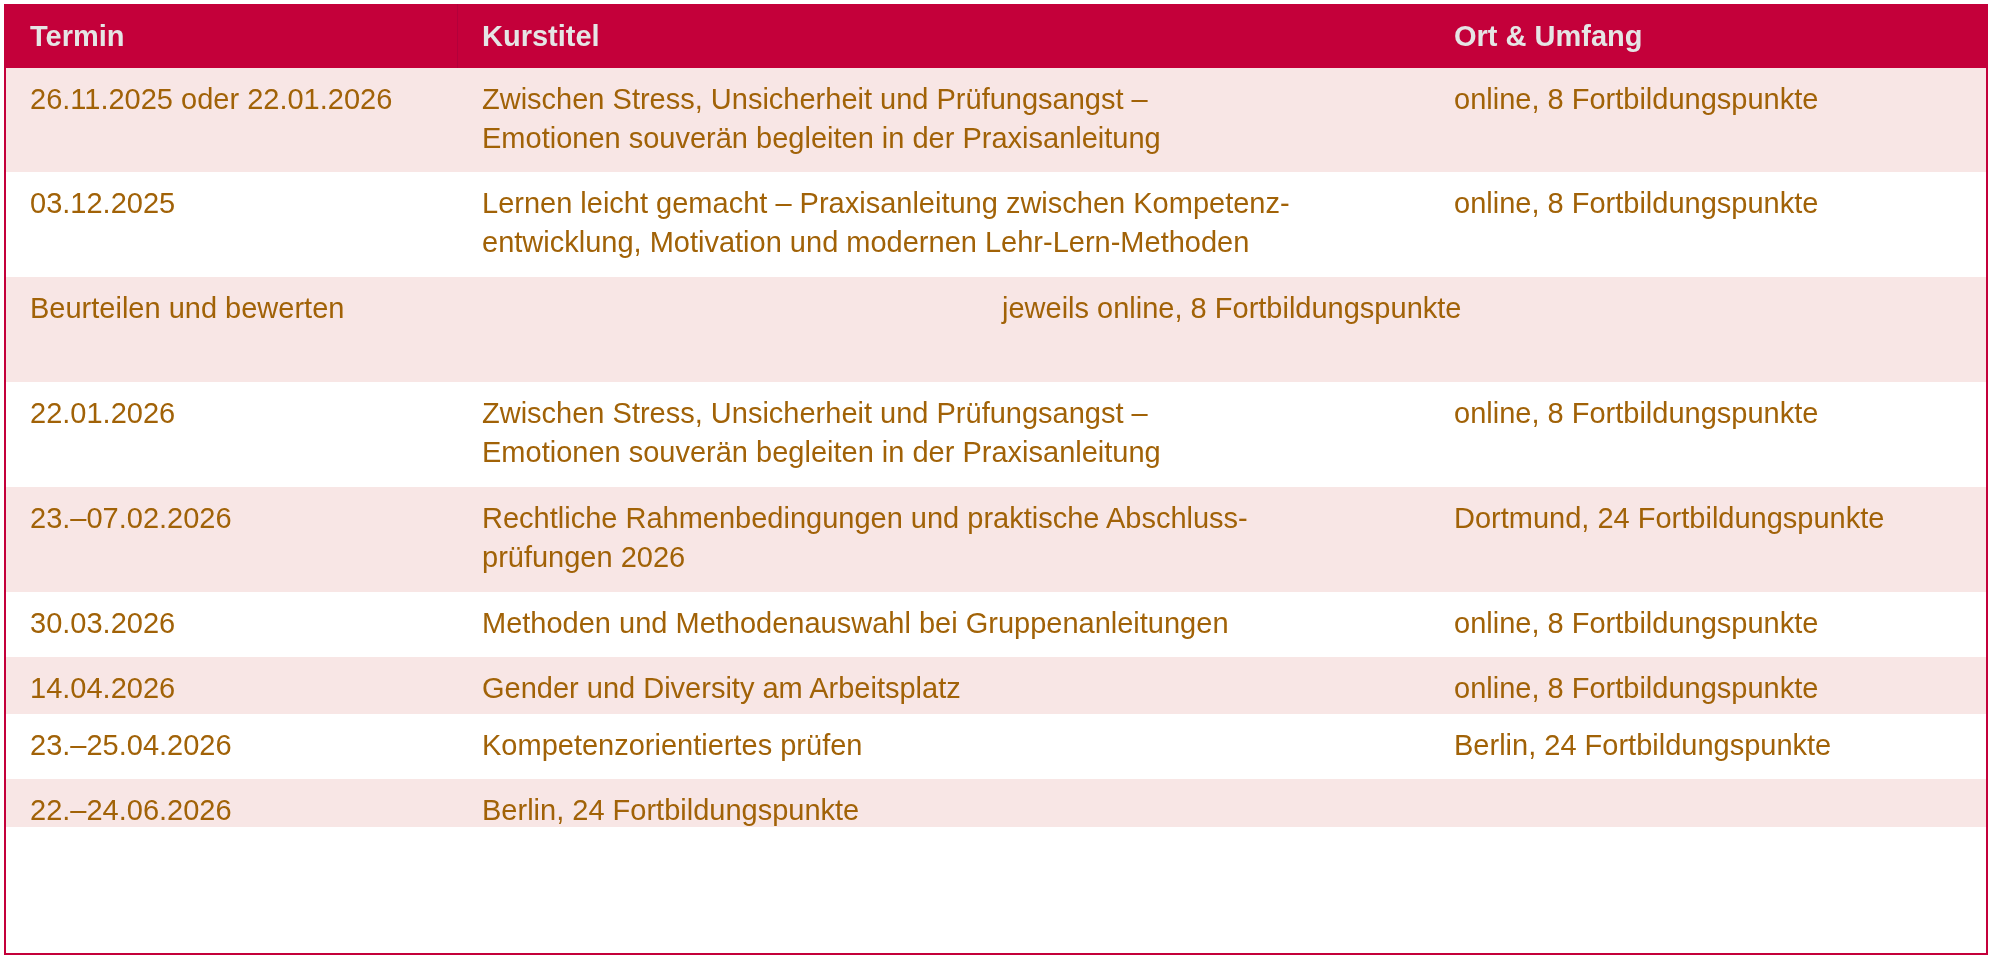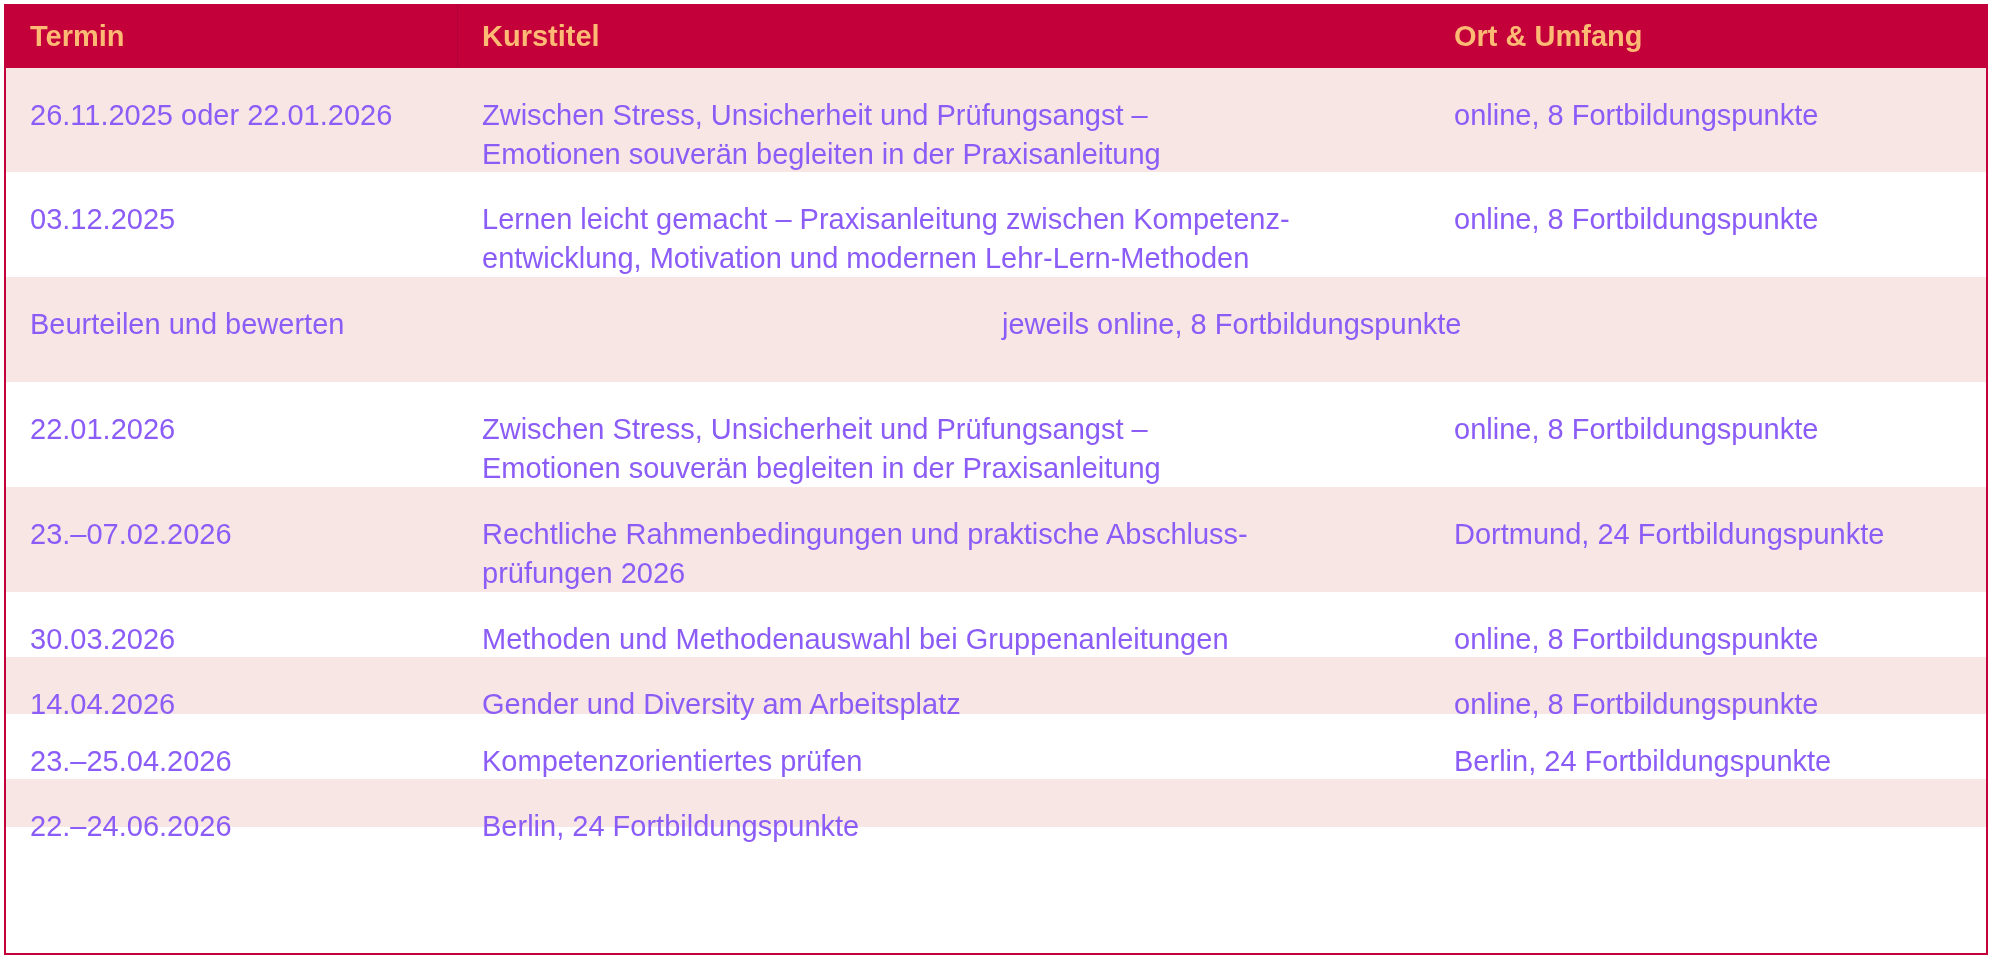--- a/index.html
+++ b/index.html
@@ -2,28 +2,28 @@
 <html><head>
 <meta charset="utf-8">
 <style>
   html, body { margin:0; padding:0; background:#ffffff; }
   body { width:2000px; height:961px; overflow:hidden; position:relative; font-family:"Liberation Sans", sans-serif; }
   .table-frame {
     position:absolute; left:4px; top:4px; width:1984px; height:951px;
     border:2px solid #c4003a; border-top:none; box-sizing:border-box; background:#fff;
   }
   .header-row {
-    display:flex; height:64px; background:#c4003a; color:#fdba74; font-weight:bold;
+    display:flex; height:64px; background:#c4003a; color:#e5e5e5; font-weight:bold;
     font-size:29px; align-items:center;
   }
   .col-termin { width:452px; padding-left:24px; box-sizing:border-box; flex:none; }
   .col-kurs { width:972px; padding-left:24px; box-sizing:border-box; flex:none; }
   .col-ort { flex:1; padding-left:24px; box-sizing:border-box; }
   .header-row .col-termin { border-right:1px solid #b3003a; height:100%; display:flex; align-items:center; }
-  .data-row { display:flex; font-size:29px; color:#8b5cf6; line-height:39px; box-sizing:border-box; padding-top:28px; }
+  .data-row { display:flex; font-size:29px; color:#a16207; line-height:39px; box-sizing:border-box; padding-top:12px; }
   .data-row.shaded { background:#f8e6e5; }
   .cell { white-space:pre-line; }
 </style>
 </head>
 <body>
 
 <div class="table-frame">
   <div class="header-row">
     <div class="col-termin">Termin</div>
     <div class="col-kurs">Kurstitel</div>

